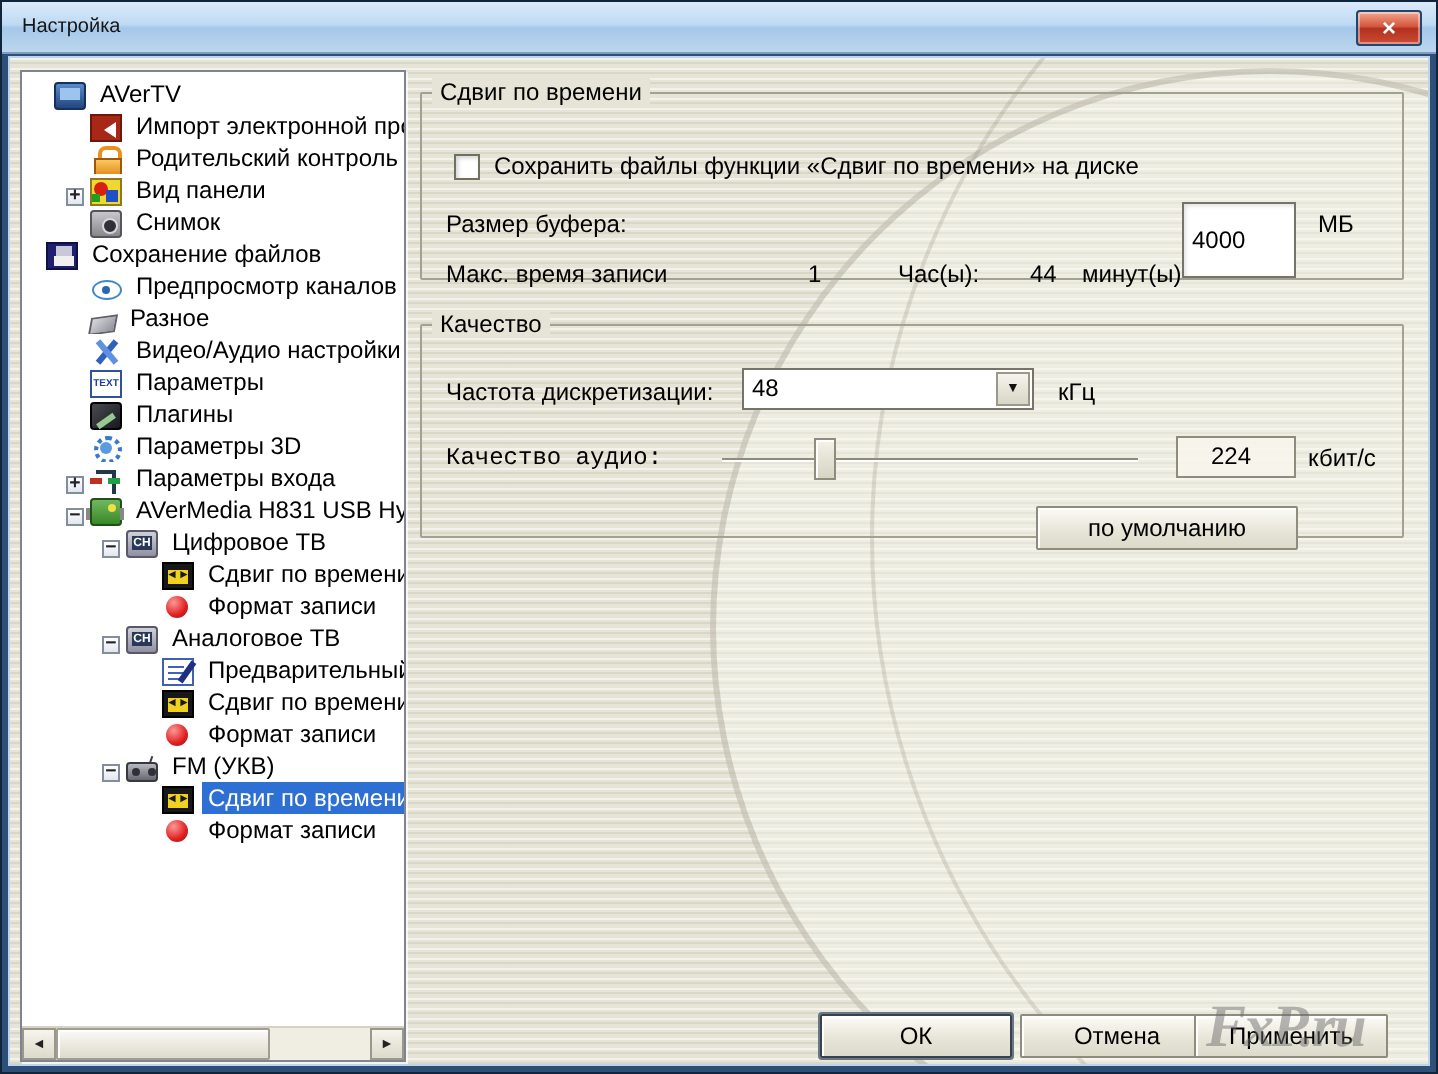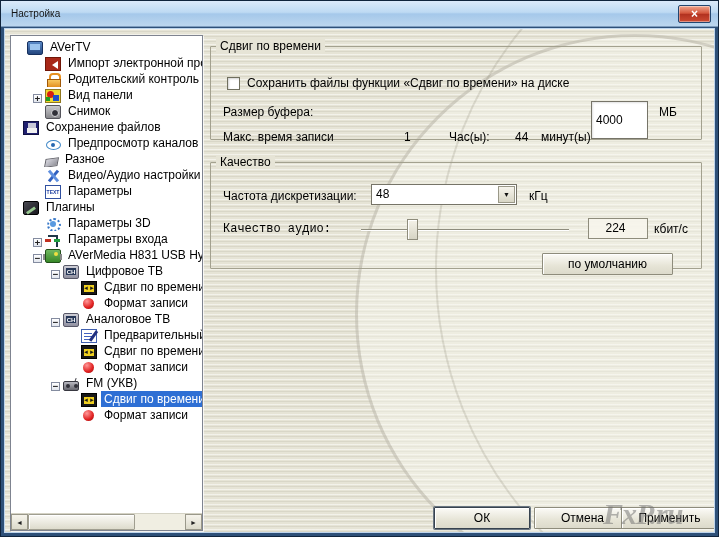--- a/index.html
+++ b/index.html
@@ -124,21 +124,21 @@
   .combo{position:absolute;left:160px;top:15px;width:146px;height:21px;background:#fff;border:1px solid #767468;}
   .combo-value{position:absolute;left:4px;top:2px;font-size:12px;}
   .combo-arrow{position:absolute;right:1px;top:1px;bottom:1px;width:17px;background:linear-gradient(#f6f4ec,#d8d6c6);border:1px solid #9a9888;font-size:7px;line-height:16px;text-align:center;color:#111;}
   .lbl-khz{left:318px;top:20px;}
   .lbl-aq{left:12px;top:53px;font-family:Liberation Mono, monospace;}
   .slider{position:absolute;left:150px;top:50px;width:208px;height:23px;}
   .slider-track{position:absolute;left:0;right:0;top:10px;height:2px;background:#8e8c7e;border-bottom:1px solid #fff;}
   .slider-thumb{position:absolute;left:46px;top:0;width:11px;height:21px;background:linear-gradient(#f4f2e8,#d6d4c4);border:1px solid #8e8c7c;box-shadow:inset 1px 1px 0 #fff;}
   .val-bitrate{position:absolute;left:377px;top:49px;width:60px;height:21px;background:rgba(246,244,236,.92);border:1px solid #8e8c7c;text-align:center;padding:2px 5px 0 0;font-size:12px;}
   .lbl-kbit{left:443px;top:53px;}
-  .btn{background:linear-gradient(#fcfbf7,#e6e4d6 60%,#dcdacb);border:1px solid #8e8c7c;border-radius:1px;font:12px "Liberation Sans",sans-serif;color:#000;box-shadow:inset 1px 1px 0 #fff;text-align:center;padding:0;cursor:default;margin-left:24px;}
+  .btn{background:linear-gradient(#fcfbf7,#e6e4d6 60%,#dcdacb);border:1px solid #8e8c7c;border-radius:1px;font:12px "Liberation Sans",sans-serif;color:#000;box-shadow:inset 1px 1px 0 #fff;text-align:center;padding:0;cursor:default;}
   .btn-default-reset{position:absolute;left:307px;top:84px;width:131px;height:22px;}
   
   .btn-ok{position:absolute;left:405px;top:478px;width:96px;height:22px;z-index:2;border-color:#37424e;box-shadow:inset 1px 1px 0 #fff,0 0 0 1px #6a7682;}
   .btn-cancel{position:absolute;left:505px;top:478px;width:97px;height:22px;z-index:2;}
   .btn-apply{position:absolute;left:592px;top:478px;width:97px;height:22px;z-index:2;}
   .watermark{position:absolute;left:598px;top:468px;z-index:5;font:bold italic 30px "Liberation Serif",serif;color:rgba(110,110,110,.5);letter-spacing:-1px;pointer-events:none;}
 </style>
 </head>
 <body>
 
@@ -200,21 +200,21 @@
           <div class="trow" style="padding-left: 22px;">
     <span class="expand hidden"></span>
     <span class="ic av-settings-icon"></span>
     <span class="tlabel">Видео/Аудио настройки</span>
   </div>
           <div class="trow" style="padding-left: 22px;">
     <span class="expand hidden"></span>
     <span class="ic teletext-icon"></span>
     <span class="tlabel">Параметры</span>
   </div>
-          <div class="trow" style="">
+          <div class="trow" style="padding-left: 22px;">
     <span class="expand hidden"></span>
     <span class="ic plugins-icon"></span>
     <span class="tlabel">Плагины</span>
   </div>
           <div class="trow" style="padding-left: 22px;">
     <span class="expand hidden"></span>
     <span class="ic settings-3d-icon"></span>
     <span class="tlabel">Параметры 3D</span>
   </div>
           <div class="trow" style="padding-left: 22px;">

